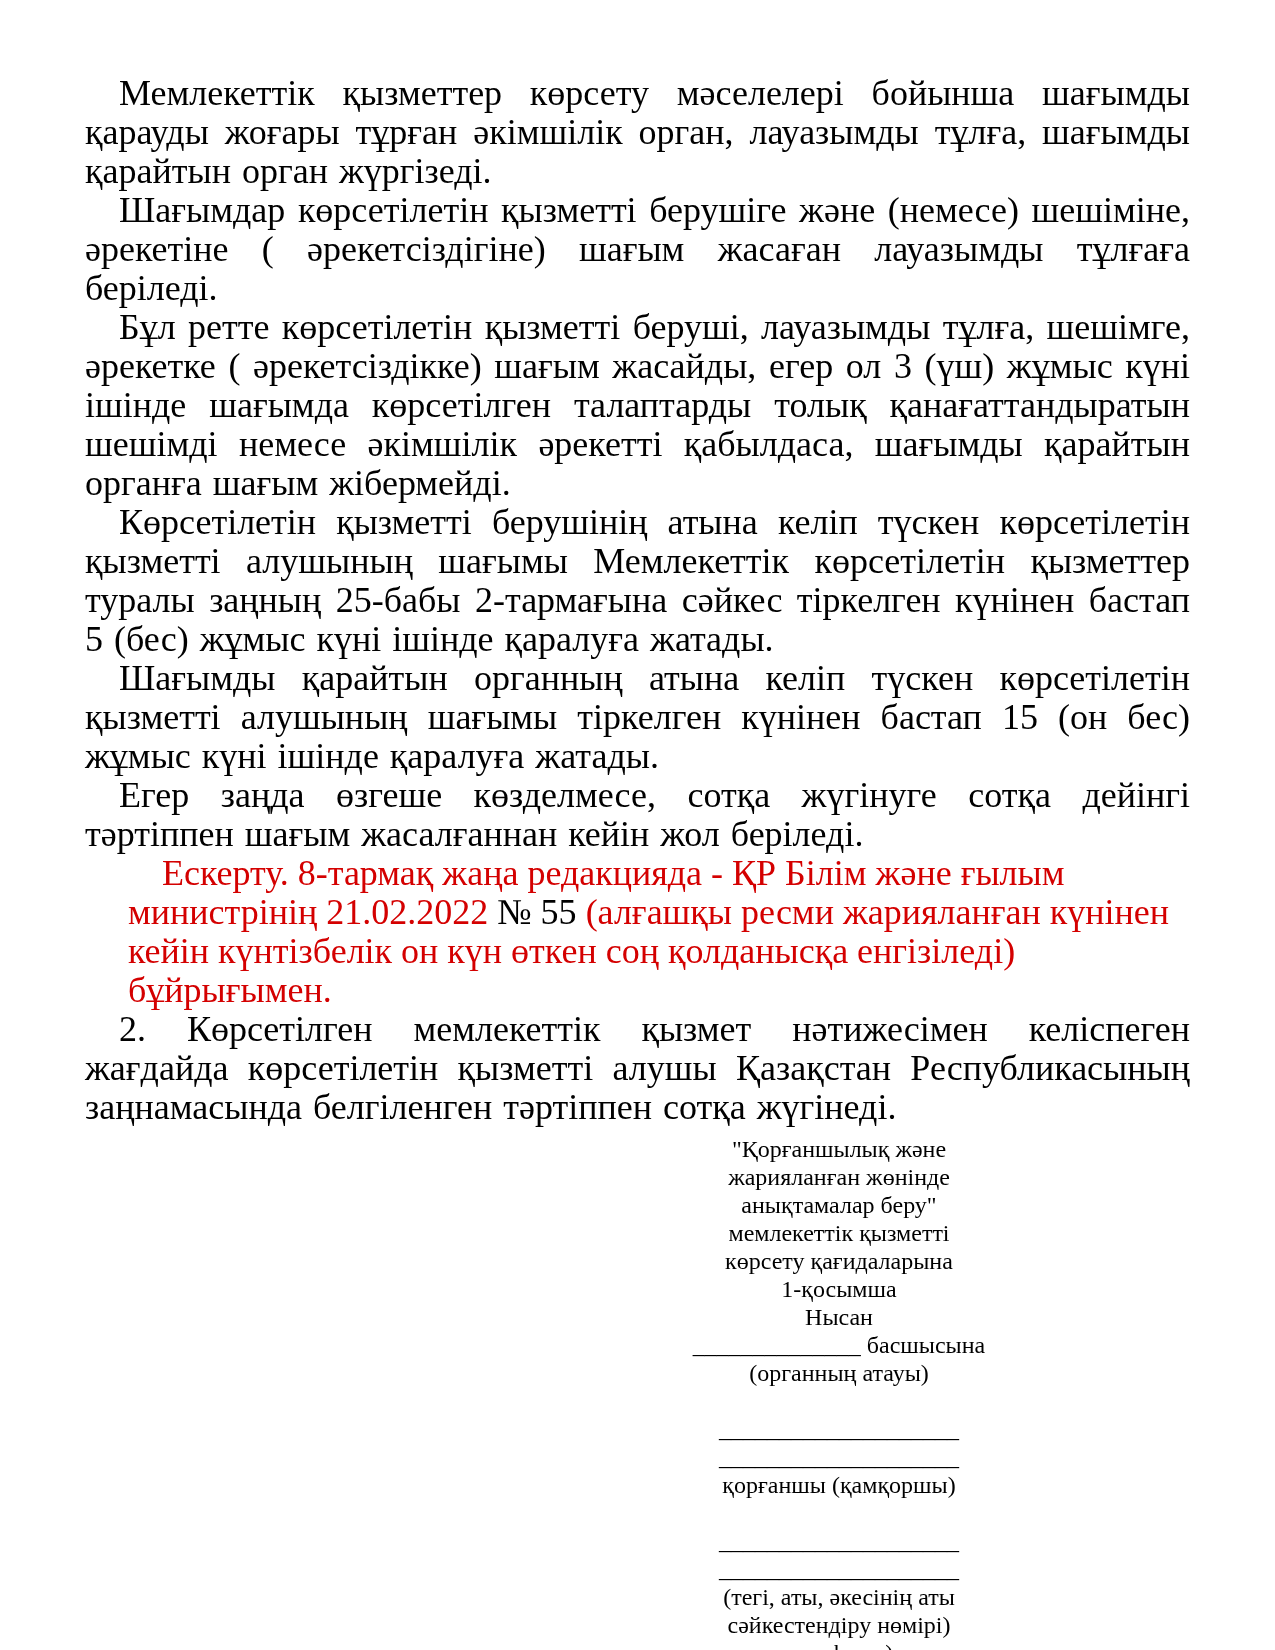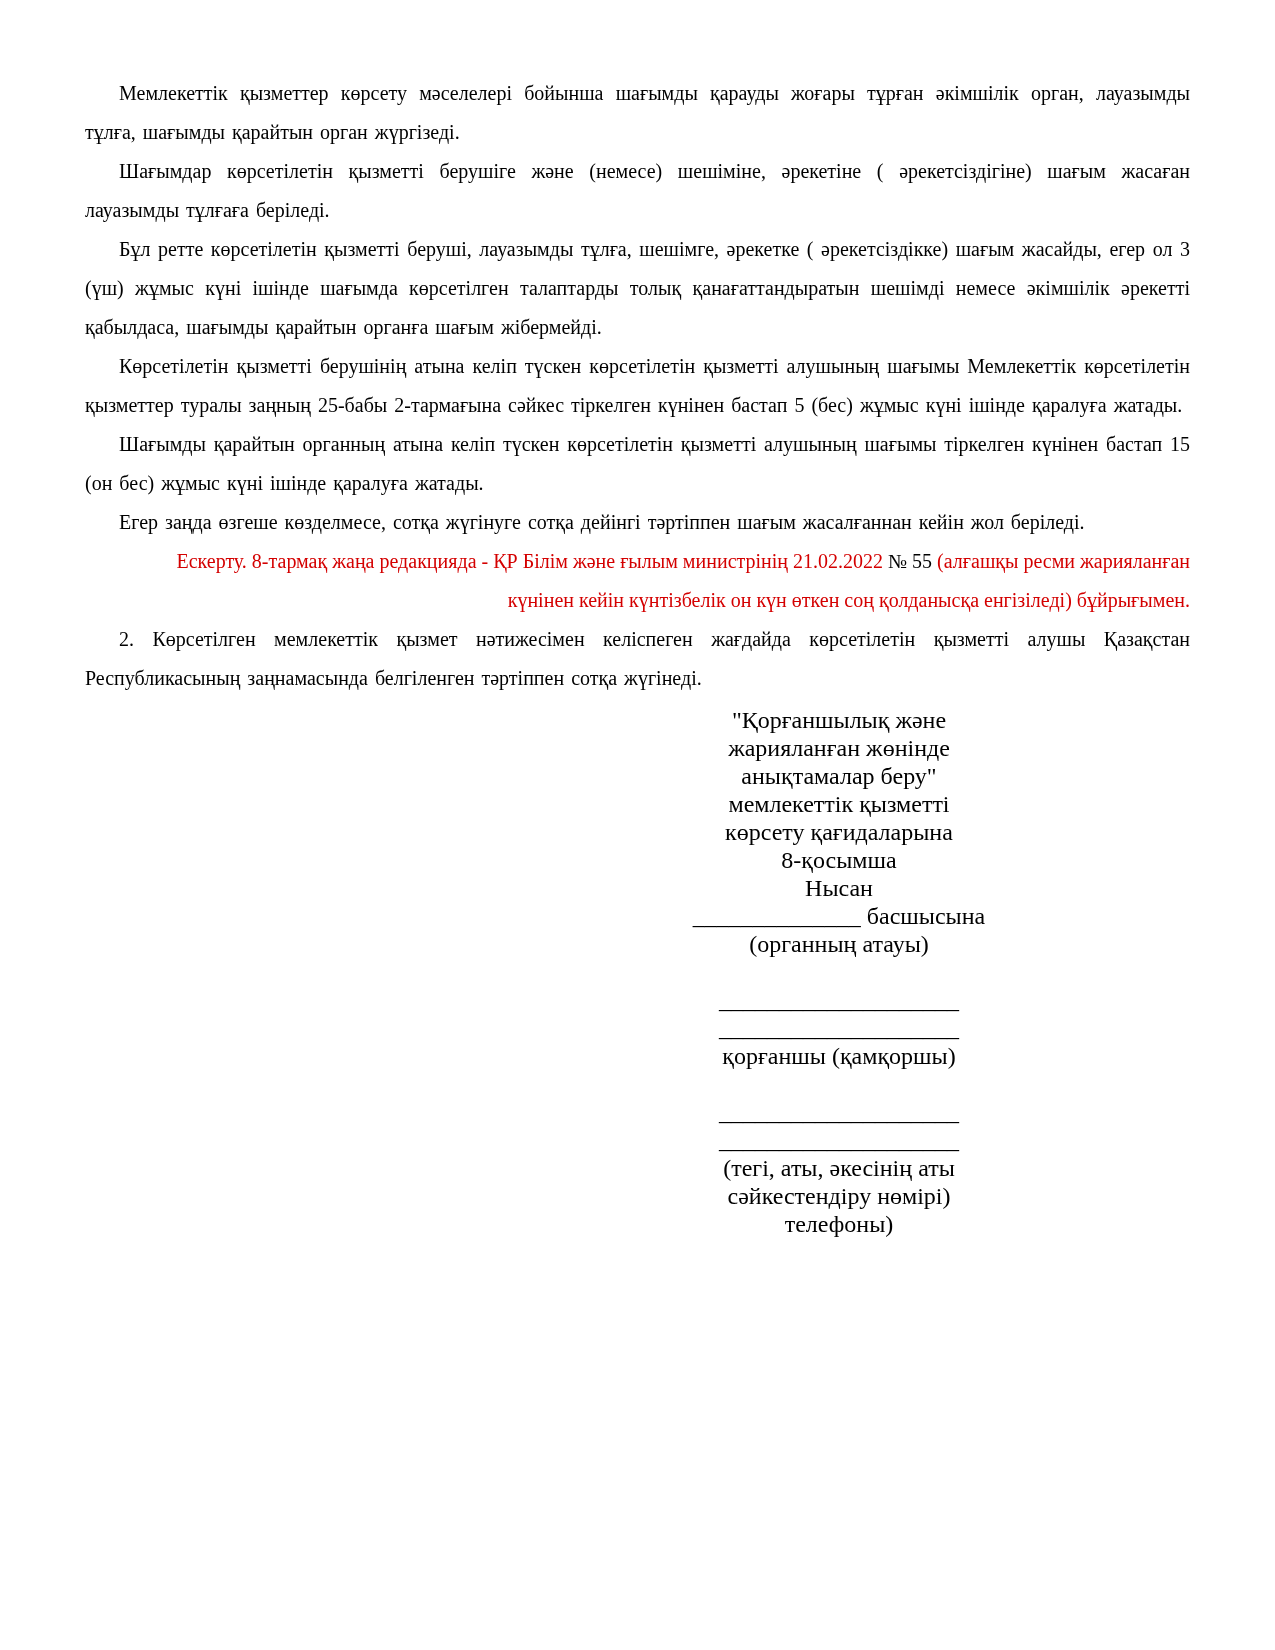--- a/index.html
+++ b/index.html
@@ -13,28 +13,28 @@
     height: 1650px;
     background: #ffffff;
     box-sizing: border-box;
     padding: 74px 85px 0 85px;
     font-family: "Liberation Serif", "DejaVu Serif", serif;
     color: #000000;
     overflow: hidden;
   }
   .para {
     margin: 0;
-    font-size: 20px;
+    font-size: 36px;
     line-height: 39px;
     text-align: justify;
     text-indent: 34px;
     word-spacing: 2px;
   }
   .para.note {
-    text-align: right;
+    text-align: left;
     word-spacing: normal;
     margin-left: 43px;
   }
   .red {
     color: #d40000;
   }
   .black {
     color: #000000;
   }
   .annex {
@@ -65,21 +65,21 @@
   <p class="para note"><span class="red">Ескерту. 8-тармақ жаңа редакцияда - ҚР Білім және ғылым министрінің 21.02.2022</span> <span class="black">№ 55</span> <span class="red">(алғашқы ресми жарияланған күнінен кейін күнтізбелік он күн өткен соң қолданысқа енгізіледі) бұйрығымен.</span></p>
 
   <p class="para">2. Көрсетілген мемлекеттік қызмет нәтижесімен келіспеген жағдайда көрсетілетін қызметті алушы Қазақстан Республикасының заңнамасында белгіленген тәртіппен сотқа жүгінеді.</p>
 
   <div class="annex">
     <div class="annex-line">"Қорғаншылық және</div>
     <div class="annex-line">жарияланған жөнінде</div>
     <div class="annex-line">анықтамалар беру"</div>
     <div class="annex-line">мемлекеттік қызметті</div>
     <div class="annex-line">көрсету қағидаларына</div>
-    <div class="annex-line">8-қосымша</div>
+    <div class="annex-line">1-қосымша</div>
     <div class="annex-line">Нысан</div>
     <div class="annex-line">______________ басшысына</div>
     <div class="annex-line">(органның атауы)</div>
     <div class="annex-line"></div>
     <div class="annex-line">____________________</div>
     <div class="annex-line">____________________</div>
     <div class="annex-line">қорғаншы (қамқоршы)</div>
     <div class="annex-line"></div>
     <div class="annex-line">____________________</div>
     <div class="annex-line">____________________</div>

